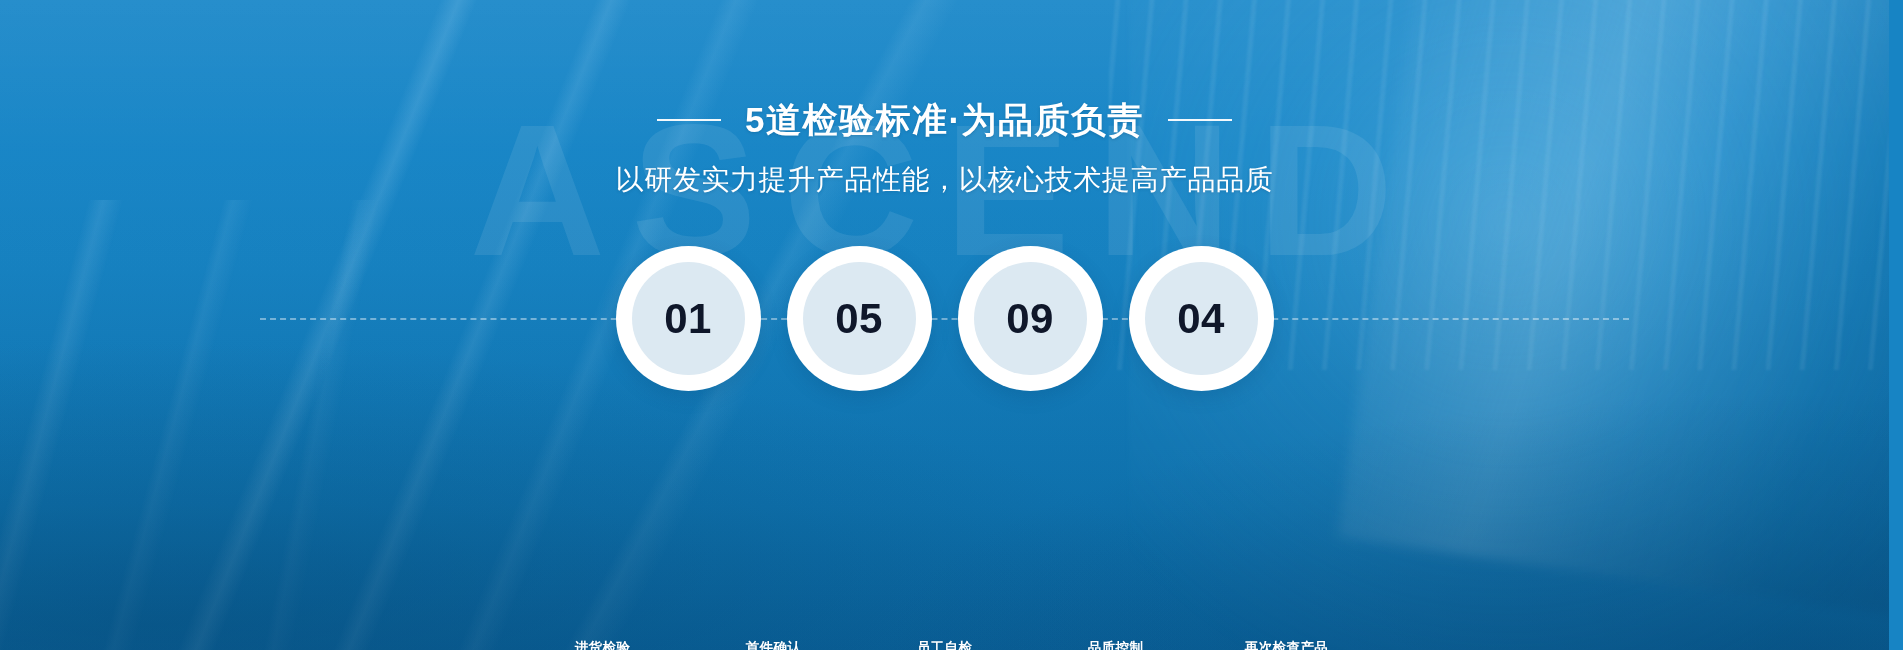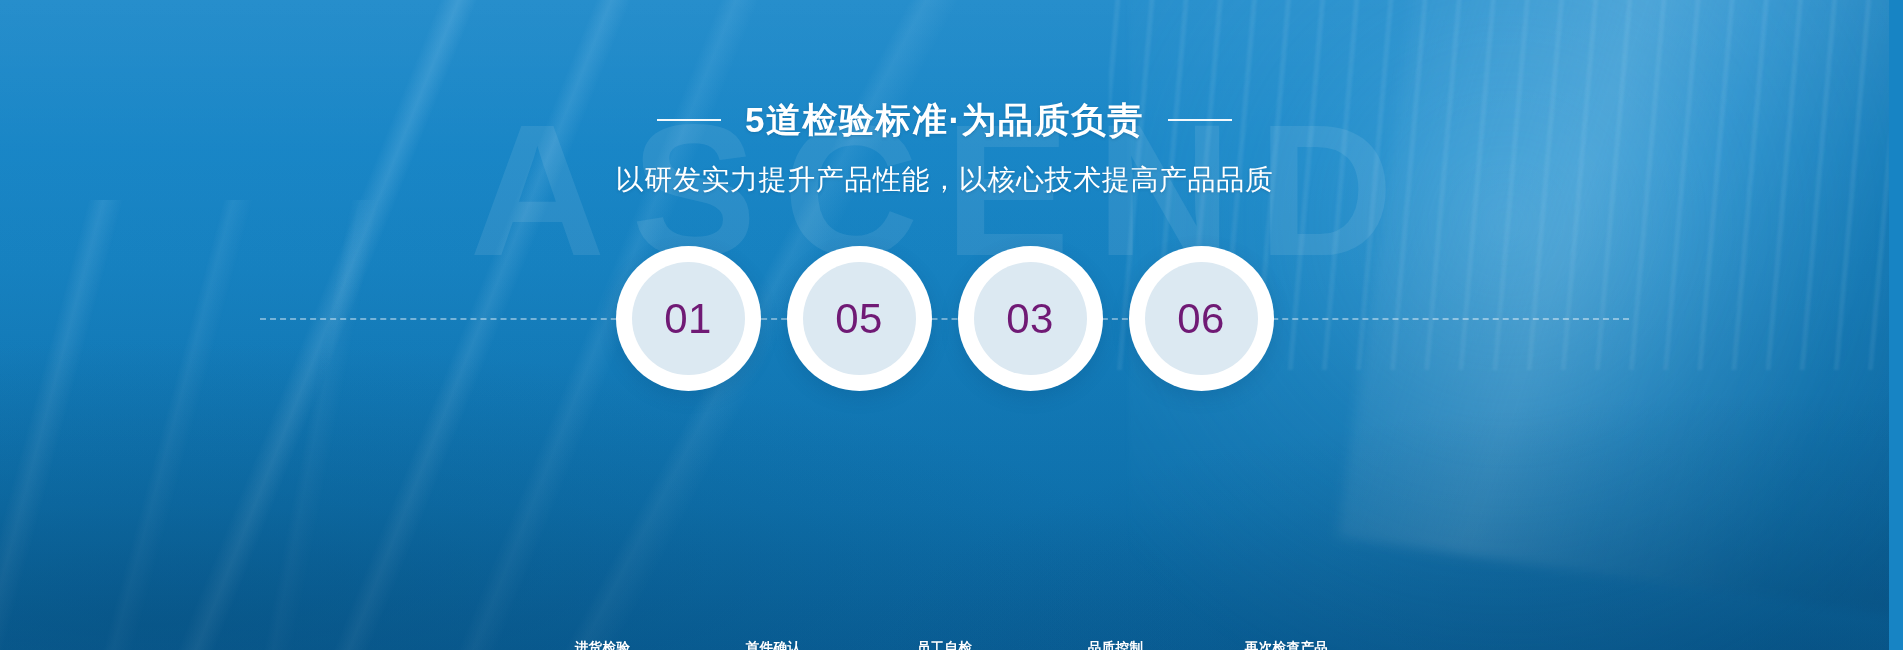--- a/index.html
+++ b/index.html
@@ -155,23 +155,23 @@
     position:relative;
     z-index:2;
   }
   .bubble-inner {
     width:113px; height:113px;
     border-radius:50%;
     background:#dce9f2;
     display:flex; align-items:center; justify-content:center;
   }
   .num {
-    color:#701a75;
+    color:#0f172a;
     font-size:42px;
-    font-weight:400;
+    font-weight:700;
     letter-spacing:.5px;
     line-height:1;
   }
   .captions {
     position:absolute;
     left:0; right:0;
     top:392px;
   }
   .caps-inner {
     display:flex;
@@ -234,29 +234,29 @@
         <div class="bubble">
           <div class="bubble-inner">
             <span class="num">05</span>
           </div>
         </div>
       </div>
 
       <div class="step">
         <div class="bubble">
           <div class="bubble-inner">
-            <span class="num">03</span>
-          </div>
-        </div>
-      </div>
-
-      <div class="step">
-        <div class="bubble">
-          <div class="bubble-inner">
-            <span class="num">06</span>
+            <span class="num">09</span>
+          </div>
+        </div>
+      </div>
+
+      <div class="step">
+        <div class="bubble">
+          <div class="bubble-inner">
+            <span class="num">04</span>
           </div>
         </div>
       </div>
 
 
     </div>
 
     <div class="captions">
       <div class="caps-inner">
 

